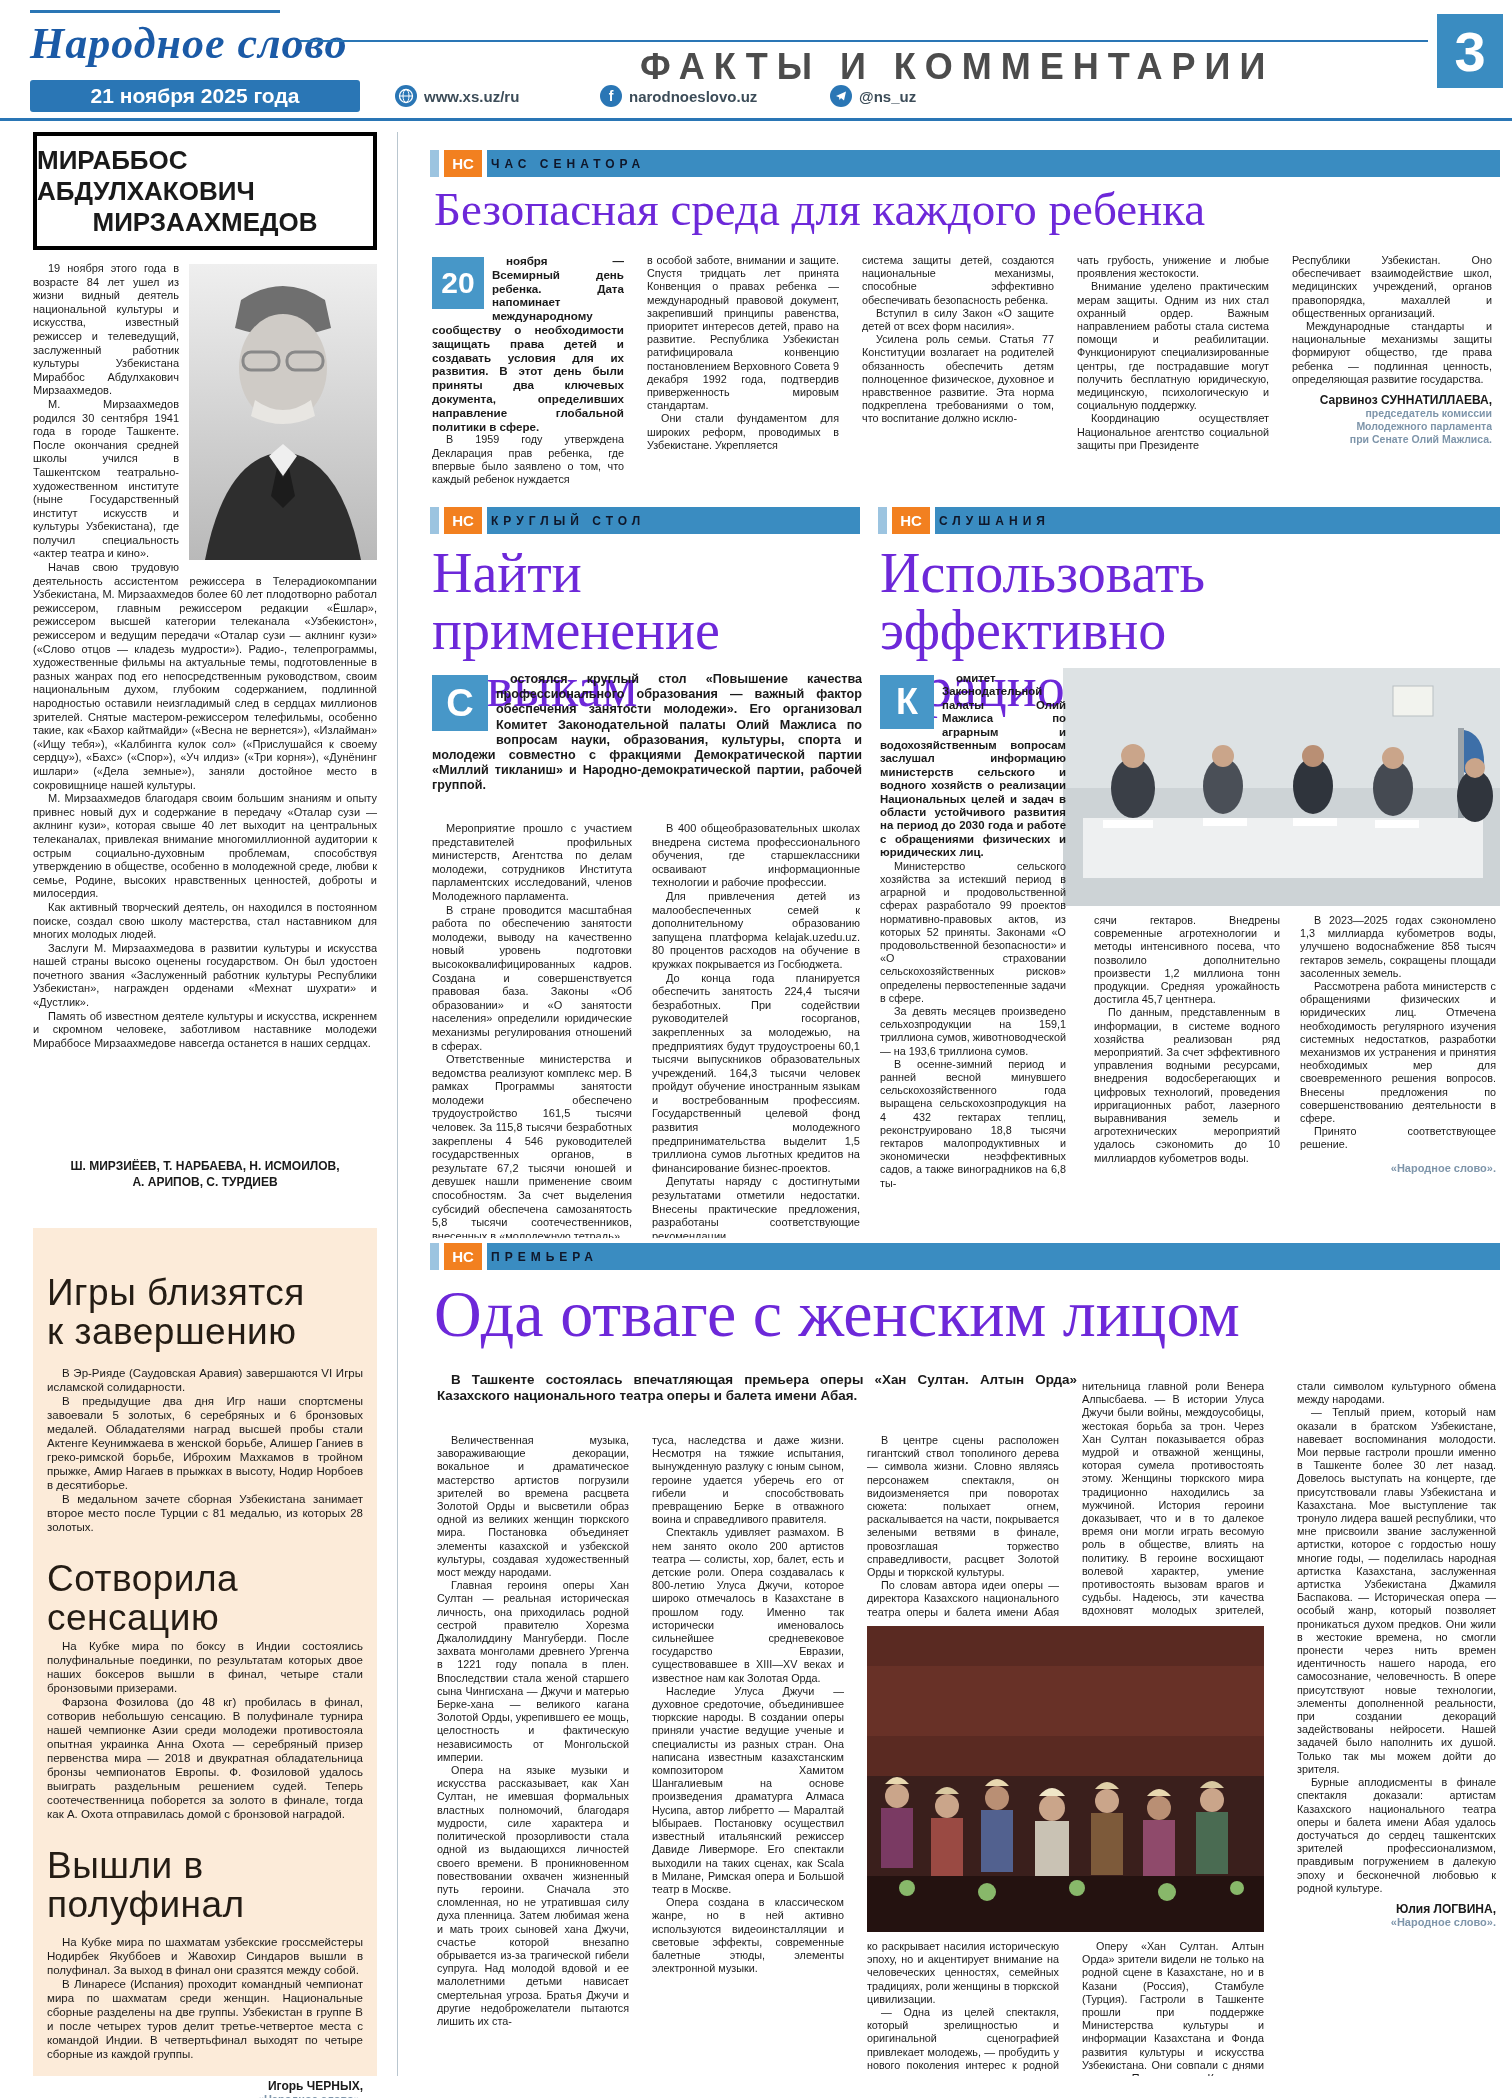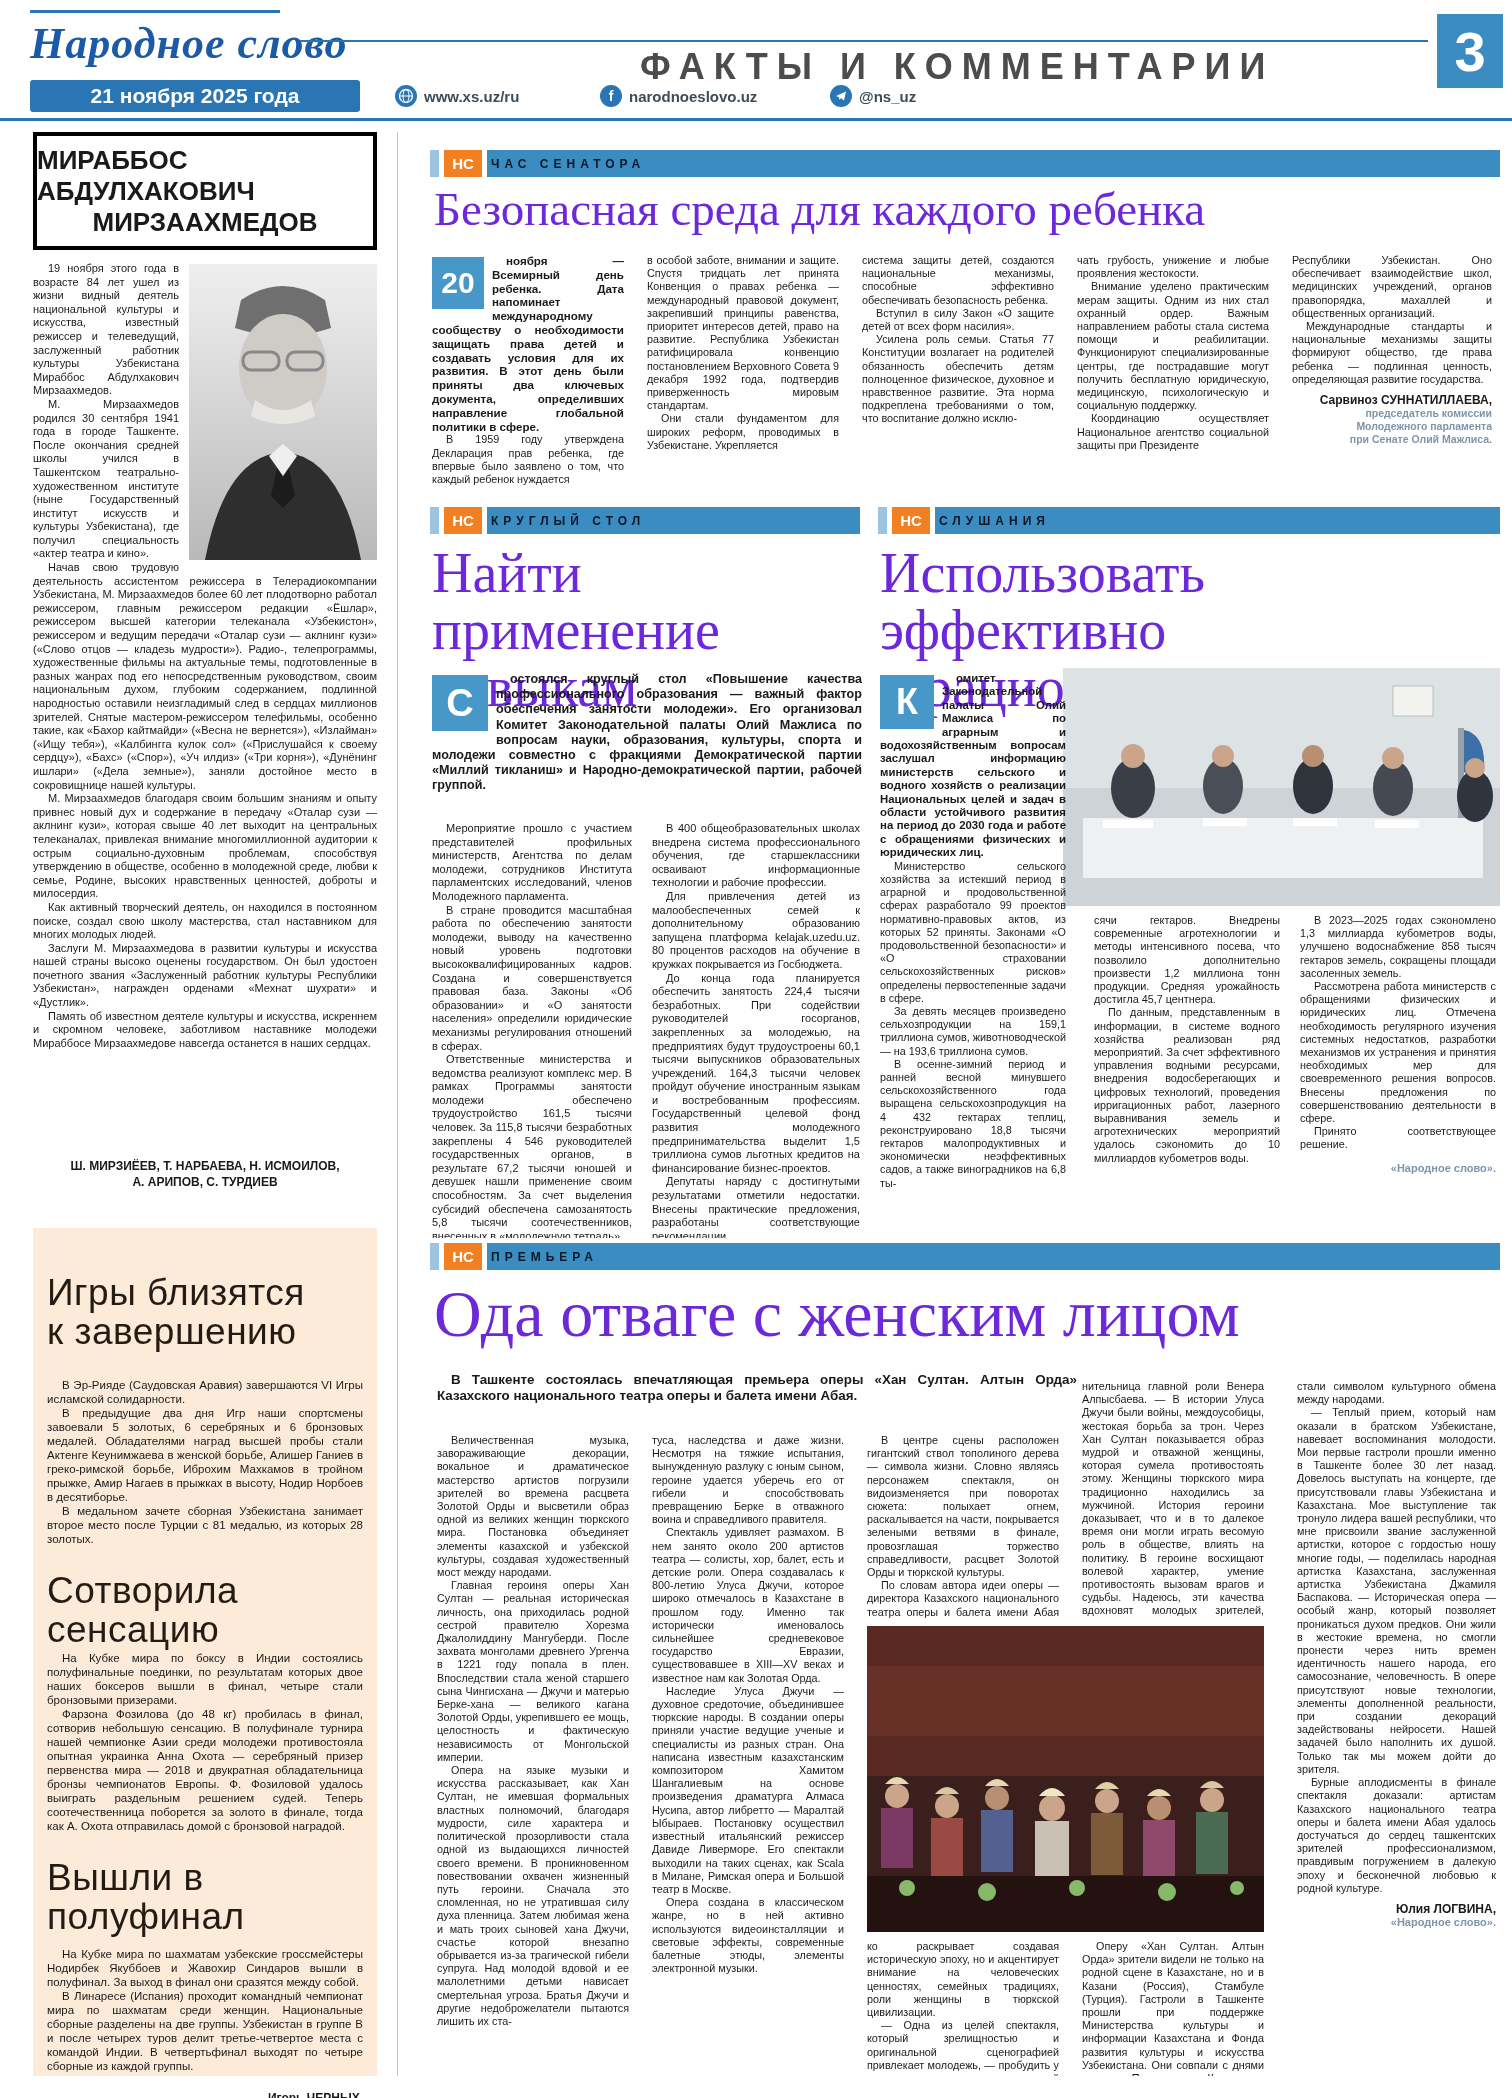--- a/index.html
+++ b/index.html
@@ -285,21 +285,21 @@
       </div>
     <div class="paper-sig" style="margin-top:10px">«Народное слово».</div>
   </div>
 
   <div id="sport" class="abs" style="left:33px;top:1228px;width:344px;height:848px;padding:40px 14px 12px 14px">
 
     <div class="sport-h" style="margin-top:6px">
       <div>Игры близятся</div>
       <div>к завершению</div>
     </div>
-    <div class="sport-paras" style="margin-top:26px">
+    <div class="sport-paras" style="margin-top:14px">
         <p>В Эр-Рияде (Саудовская Аравия) завершаются VI Игры исламской солидарности.</p>
         <p>В предыдущие два дня Игр наши спортсмены завоевали 5 золотых, 6 серебряных и 6 бронзовых медалей. Обладателями наград высшей пробы стали Актенге Кеунимжаева в женской борьбе, Алишер Ганиев в греко-римской борьбе, Иброхим Махкамов в тройном прыжке, Амир Нагаев в прыжках в высоту, Нодир Норбоев в десятиборье.</p>
         <p>В медальном зачете сборная Узбекистана занимает второе место после Турции с 81 медалью, из которых 28 золотых.</p>
       </div>
 
     <div class="sport-h" style="margin-top:26px">Сотворила сенсацию</div>
     <div class="sport-paras" style="margin-top:2px">
         <p>На Кубке мира по боксу в Индии состоялись полуфинальные поединки, по результатам которых двое наших боксеров вышли в финал, четыре стали бронзовыми призерами.</p>
         <p>Фарзона Фозилова (до 48 кг) пробилась в финал, сотворив небольшую сенсацию. В полуфинале турнира нашей чемпионке Азии среди молодежи противостояла опытная украинка Анна Охота — серебряный призер первенства мира — 2018 и двукратная обладательница бронзы чемпионатов Европы. Ф. Фозиловой удалось выиграть раздельным решением судей. Теперь соотечественница поборется за золото в финале, тогда как А. Охота отправилась домой с бронзовой наградой.</p>
       </div>
@@ -341,21 +341,21 @@
       </div>
   </div>
   <div class="a-col" style="left:867px;top:1434px;width:192px;height:186px">
     <div class="body-paras">
         <p>В центре сцены расположен гигантский ствол тополиного дерева — символа жизни. Словно являясь персонажем спектакля, он видоизменяется при поворотах сюжета: полыхает огнем, раскалывается на части, покрывается зелеными ветвями в финале, провозглашая торжество справедливости, расцвет Золотой Орды и тюркской культуры.</p>
         <p>По словам автора идеи оперы — директора Казахского национального театра оперы и балета имени Абая Айнур Копбасаровой, спектакль не толь-</p>
       </div>
   </div>
   <div class="a-col" style="left:867px;top:1940px;width:192px;height:136px">
     <div class="body-paras cont">
-        <p>ко раскрывает создавая историческую эпоху, но и акцентирует внимание на человеческих ценностях, семейных традициях, роли женщины в тюркской цивилизации.</p>
+        <p>ко раскрывает насилия историческую эпоху, но и акцентирует внимание на человеческих ценностях, семейных традициях, роли женщины в тюркской цивилизации.</p>
         <p>— Одна из целей спектакля, который зрелищностью и оригинальной сценографией привлекает молодежь, — пробудить у нового поколения интерес к родной истории, ее истинным героям, — подчеркивает испол-</p>
       </div>
   </div>
   <div class="a-col" style="left:1082px;top:1380px;width:182px;height:240px">
     <div class="body-paras cont">
         <p>нительница главной роли Венера Алпысбаева. — В истории Улуса Джучи были войны, междоусобицы, жестокая борьба за трон. Через Хан Султан показывается образ мудрой и отважной женщины, которая сумела противостоять этому. Женщины тюркского мира традиционно находились за мужчиной. История героини доказывает, что и в то далекое время они могли играть весомую роль в обществе, влиять на политику. В героине восхищают волевой характер, умение противостоять вызовам врагов и судьбы. Надеюсь, эти качества вдохновят молодых зрителей, станут для них примером.</p>
       </div>
   </div>
   <div class="a-col" style="left:1082px;top:1940px;width:182px;height:136px">
     <div class="body-paras">

